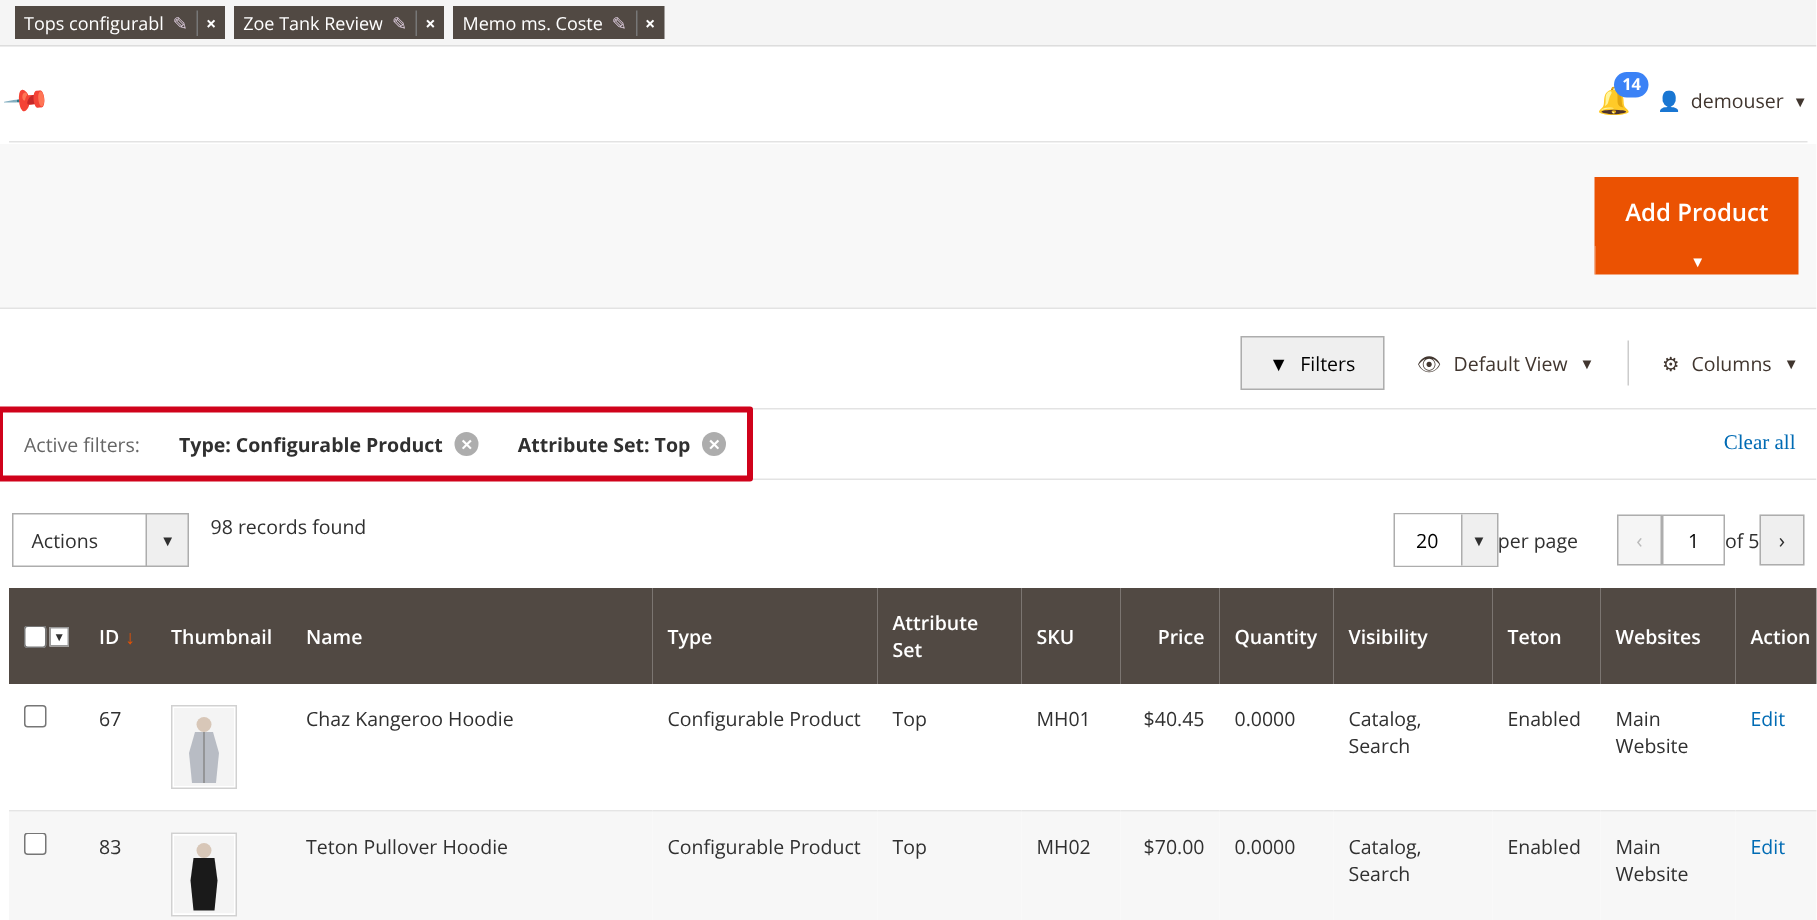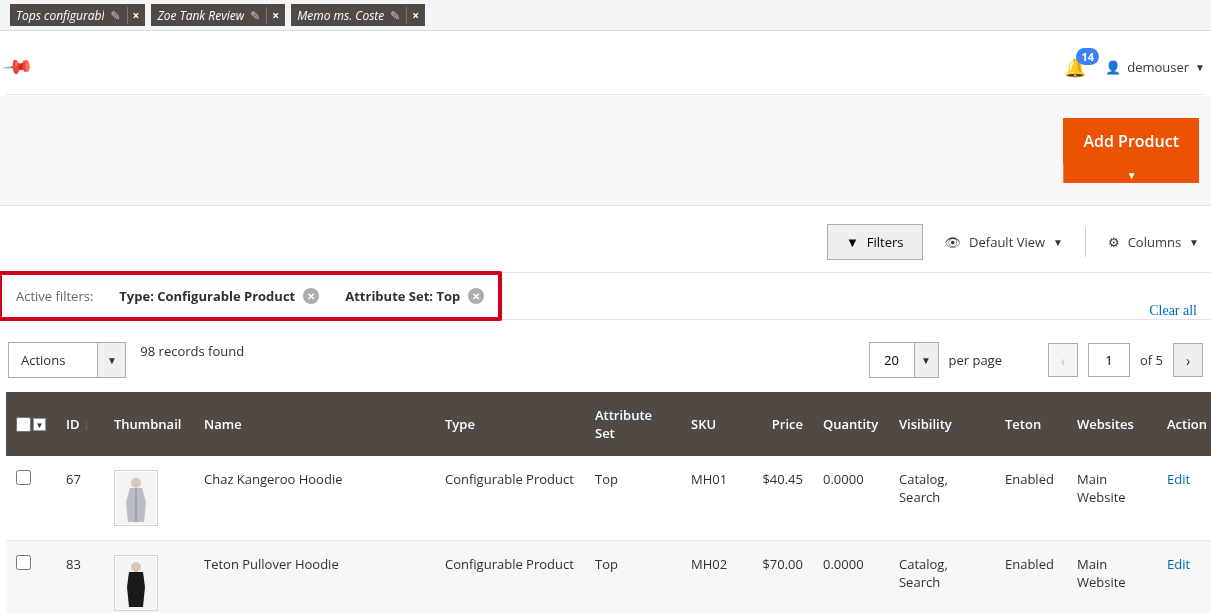--- a/index.html
+++ b/index.html
@@ -1,21 +1,21 @@
 <!DOCTYPE html>
 <html><head>
 <meta charset="utf-8">
 <style>
 * { box-sizing: border-box; margin: 0; padding: 0; font-family: "Open Sans", Helvetica, Arial, sans-serif; }
 body { width: 1211px; background: #fff; color: #303030; font-size: 13px; }
 
 
 .tabs-bar { background: #f5f5f5; border-bottom: 1px solid #ddd; padding: 4px 10px; display: flex; gap: 6px; }
 .tab { background: #514943; color: #fff; font-size: 12px; padding: 3px 6px; display: flex; align-items: center; gap: 6px; height: 22px; }
-.tab-label { max-width: 95px; overflow: hidden; white-space: nowrap; text-overflow: clip; font-style: italic; }
+.tab-label { max-width: 95px; overflow: hidden; white-space: nowrap; text-overflow: clip; }
 .tab-edit { color:#dcd; }
 .tab-close { color:#fff; font-weight:bold; cursor:pointer; border-left:1px solid #777; padding-left:5px; }
 
 
 .page-header { display:flex; justify-content:space-between; align-items:center; padding: 22px 0 14px 0; margin: 0 6px; border-bottom:1px solid #e3e3e3;}
 .page-title { font-size: 32px; font-weight: 300; color:#41362f; display:flex; align-items:center; gap:10px;}
 .pin-icon { color:#eb8c00; font-size:20px; transform: rotate(40deg); }
 .header-right { display:flex; align-items:center; gap:18px; }
 .bell { position:relative; font-size:18px; color:#41362f;}
 .bell .badge { position:absolute; top:-7px; right:-12px; background:#3b82f6; color:#fff; border-radius:10px; font-size:11px; padding:1px 5px; font-weight:700;}
@@ -27,34 +27,34 @@
 .add-product-btn { background:#eb5202; color:#fff; font-size:16px; font-weight:600; padding:12px 20px; border:none; cursor:pointer;}
 .add-product-toggle { background:#eb5202; color:#fff; border:none; border-left:1px solid rgba(255,255,255,0.25); padding:0 14px; cursor:pointer; font-size:14px;}
 
 
 .toolbar { display:flex; justify-content:flex-end; align-items:center; gap:22px; padding:18px 12px 8px; }
 .filters-btn { background:#efefef; border:1px solid #adadad; padding:8px 18px; font-size:13px; display:flex; gap:8px; align-items:center; cursor:pointer;}
 .tool { display:flex; align-items:center; gap:8px; font-size:13px; color:#41362f; cursor:pointer;}
 .sep { width:1px; height:30px; background:#ccc; }
 
 
-.active-filters-wrap { display:flex; justify-content:space-between; align-items:flex-end; border-top:1px solid #e3e3e3; border-bottom:1px solid #e3e3e3; margin-top:4px;}
+.active-filters-wrap { display:flex; justify-content:space-between; align-items:center; border-top:1px solid #e3e3e3; border-bottom:1px solid #e3e3e3; margin-top:4px;}
 .active-filters-box { border:4px solid #d0021b; border-radius:2px; padding:12px 14px; font-size:13px; display:flex; align-items:center; gap:26px; margin:-2px 0 -2px -2px;}
 .af-label { color:#666; }
 .filter-chip { font-weight:700; color:#303030; display:flex; align-items:center; gap:8px;}
 .chip-x { width:16px;height:16px;border-radius:50%;background:#adadad;display:inline-flex;align-items:center;justify-content:center;color:#fff;font-size:10px;cursor:pointer;}
 .clear-all { color:#006bb4; font-size:14px; padding-right:14px; cursor:pointer;font-family:Liberation Serif, serif;}
 
 
 .records-row { display:flex; align-items:center; justify-content:space-between; padding:22px 8px 14px;}
 .records-left { display:flex; align-items:flex-start; gap:14px;}
 .actions-dd { display:flex; }
 .actions-dd .btn { border:1px solid #adadad; background:#fff; padding:8px 32px 8px 12px; font-size:13px;}
 .actions-dd .arrow { border:1px solid #adadad; border-left:none; background:#efefef; width:28px; display:flex;align-items:center;justify-content:center; font-size:10px;}
-.records-right { display:flex; align-items:center; gap:10px;}
+.records-right { display:flex; align-items:center; }
 .per-page { display:flex; border:1px solid #adadad; }
 .per-page input { border:none; width:44px; text-align:center; font-size:13px; padding:8px 4px;}
 .per-page .arrow { background:#efefef; border-left:1px solid #adadad; width:24px; display:flex;align-items:center;justify-content:center;font-size:10px;}
 .pager-btn { width:30px;height:34px;border:1px solid #adadad;background:#efefef;display:flex;align-items:center;justify-content:center;font-size:14px;cursor:pointer;}
 .pager-btn.disabled{ color:#bbb; background:#f5f5f5;}
 .page-input { width:42px;height:34px;border:1px solid #adadad;text-align:center;font-size:13px;}
 
 
 table.grid { width:100%; border-collapse:collapse; margin:0 6px; }
 table.grid thead th { background:#514943; color:#fff; font-size:13px; font-weight:600; text-align:left; padding:14px 10px; }

